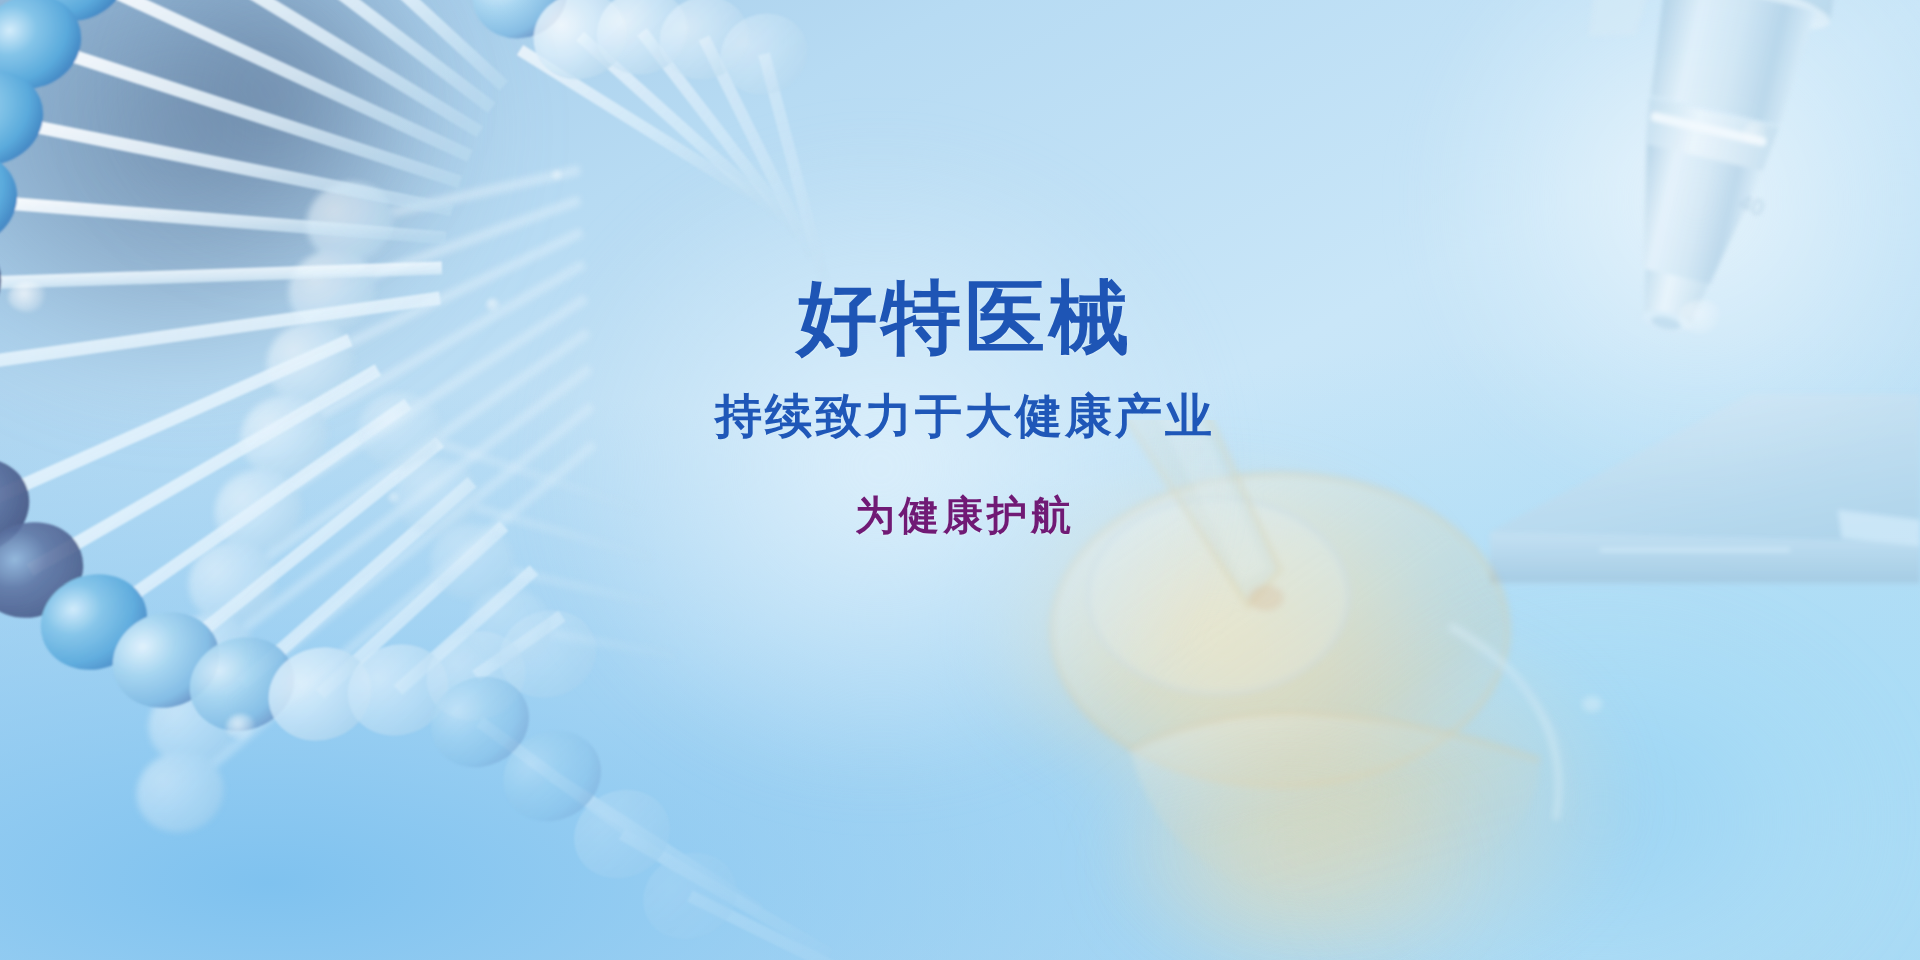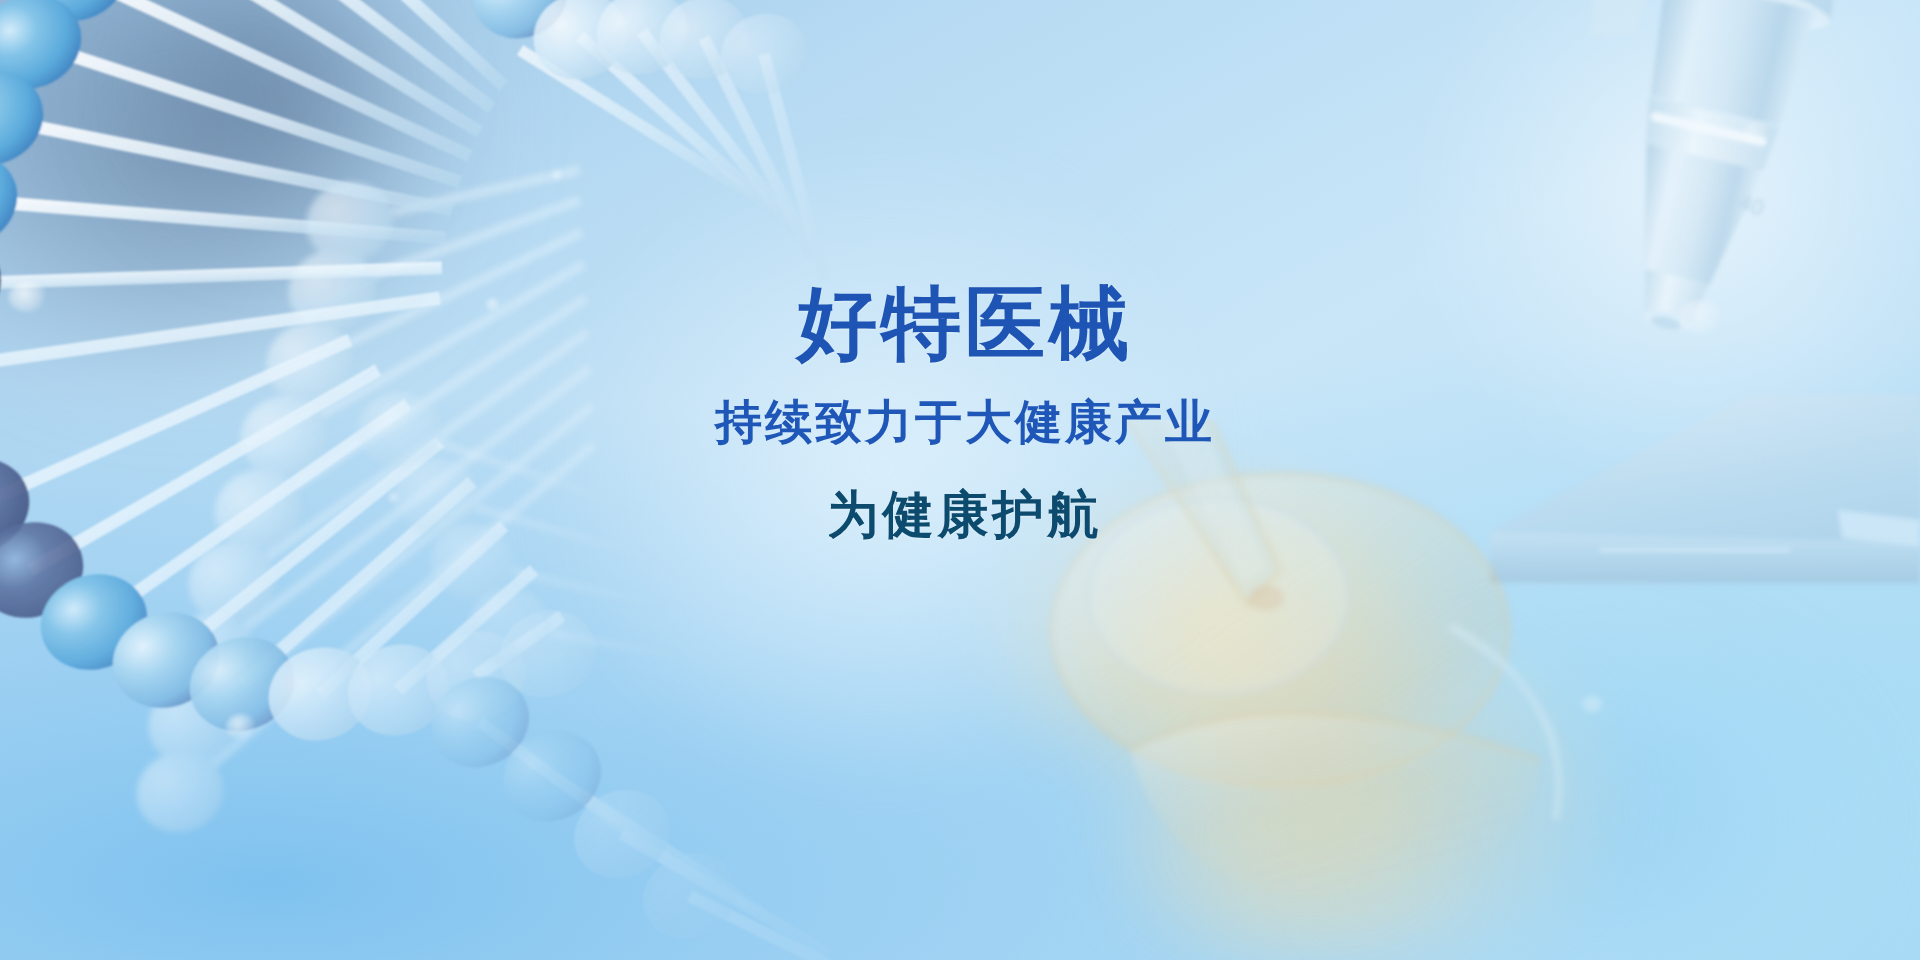--- a/index.html
+++ b/index.html
@@ -88,22 +88,22 @@
   .t-title{
     font-size:80px;font-weight:700;color:#1e55b5;letter-spacing:4px;
     line-height:1;margin:0 0 34px 0;white-space:nowrap;
     text-shadow:0 1px 2px rgba(255,255,255,.35);
   }
   .t-sub{
     font-size:47px;font-weight:700;color:#1f57b8;letter-spacing:3px;
     line-height:1;margin:0 0 44px 0;white-space:nowrap;
   }
   .t-slogan{
-    font-size:51px;font-weight:700;color:#0c4a6e;letter-spacing:4px;
-    line-height:1;margin:0;white-space:nowrap;
+    font-size:40px;font-weight:700;color:#701a75;letter-spacing:4px;
+    line-height:1;margin:12px;white-space:nowrap;
     text-shadow:0 1px 2px rgba(255,255,255,.30);
   }
 </style>
 </head>
 <body>
 
 <div class="stage">
 
   <div class="bg-base"></div>
   <div class="bg-darkcorner"></div>

